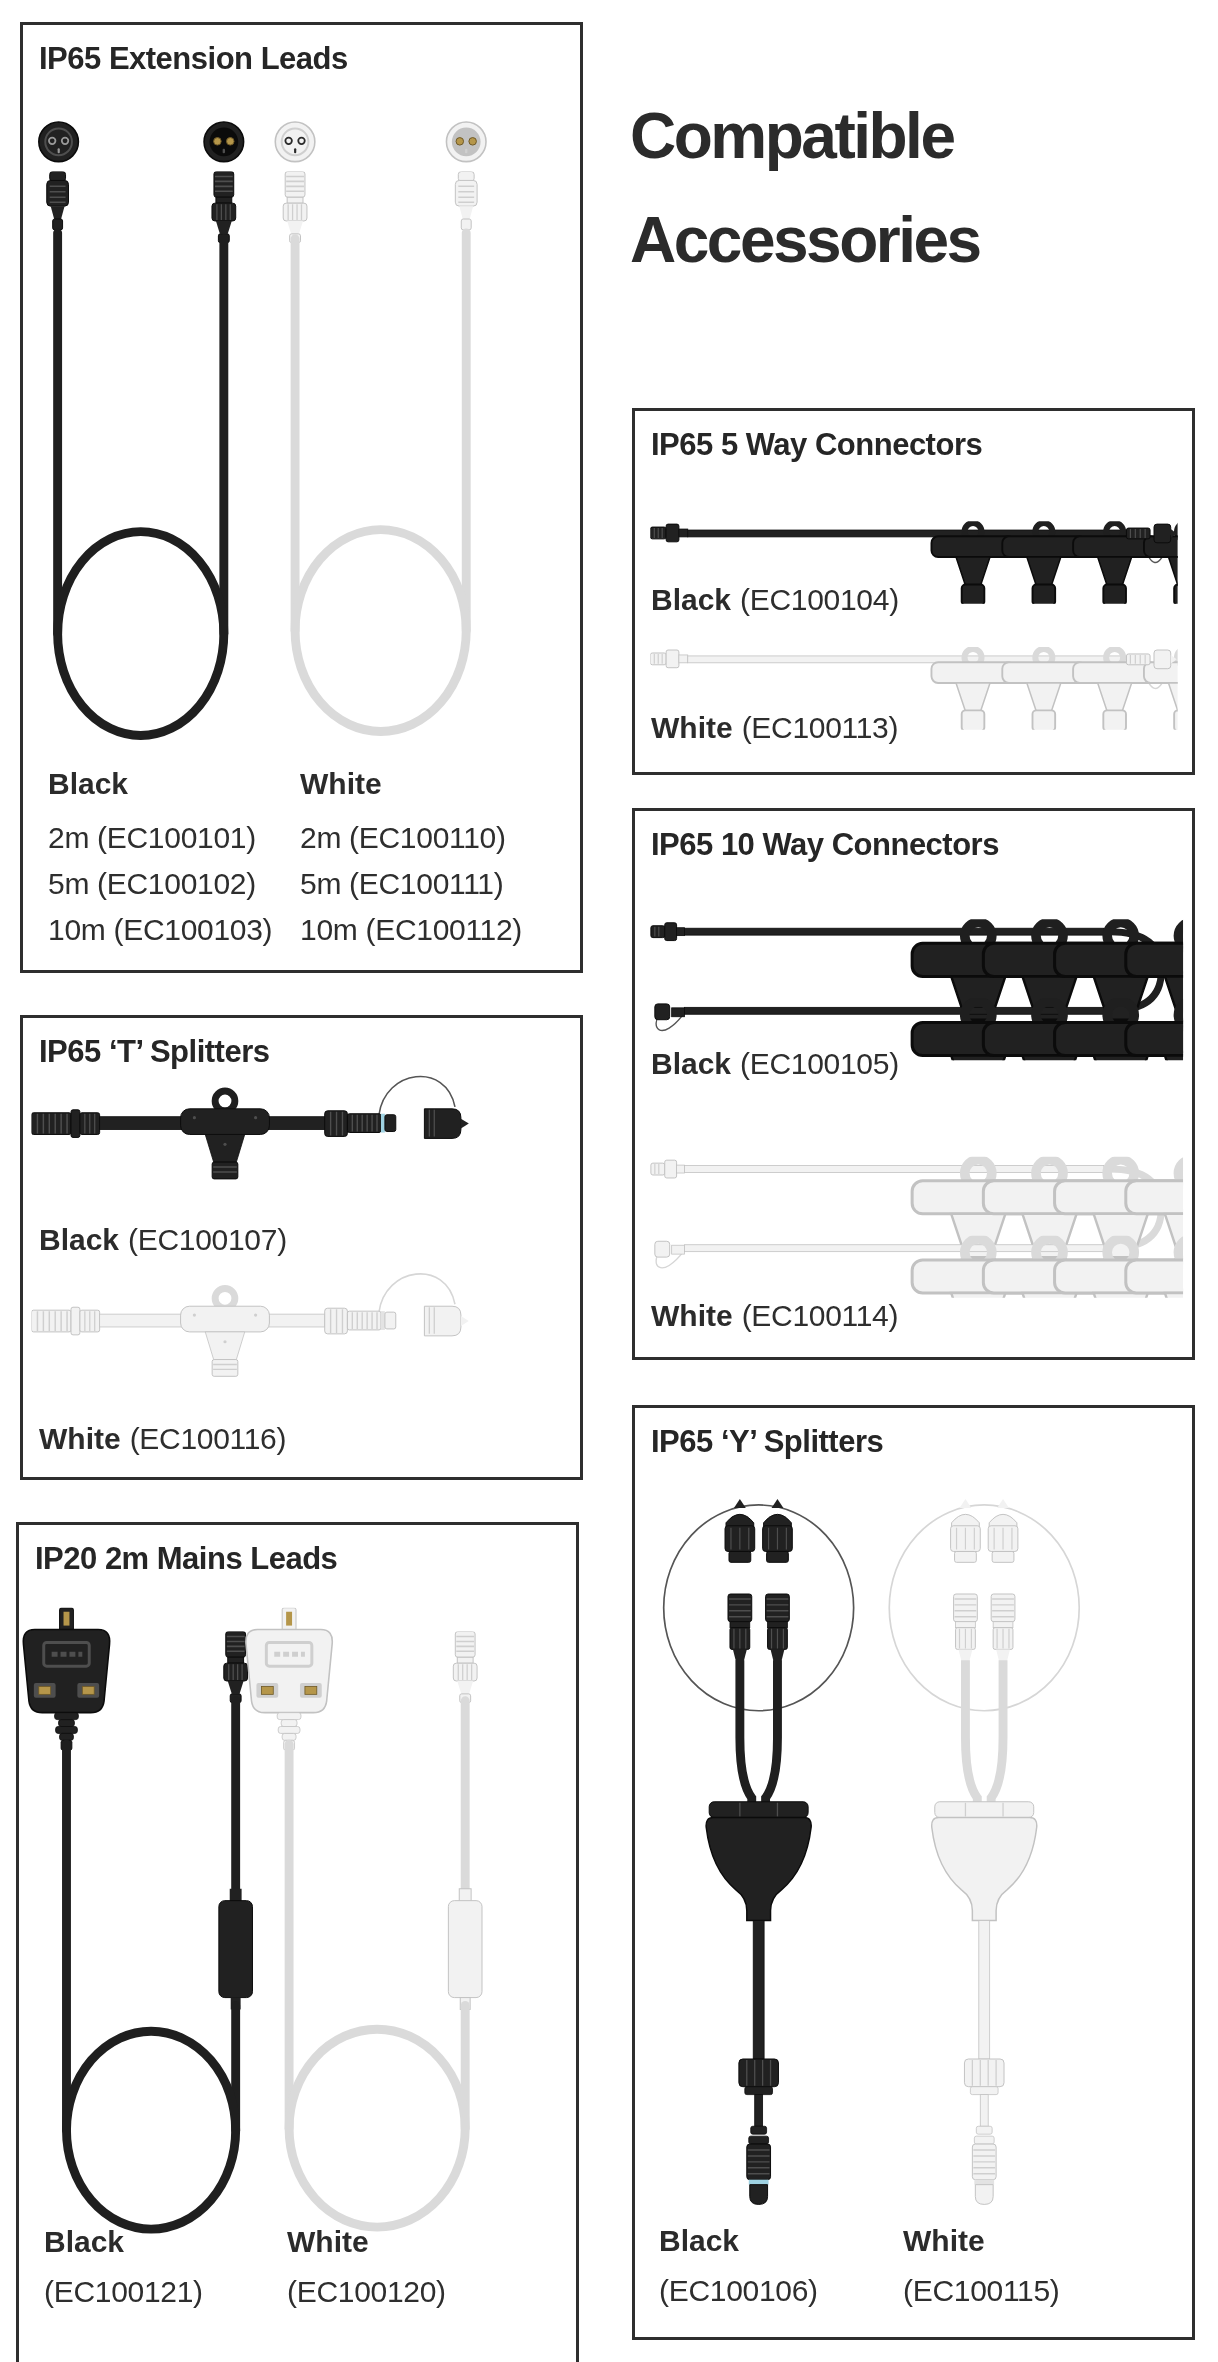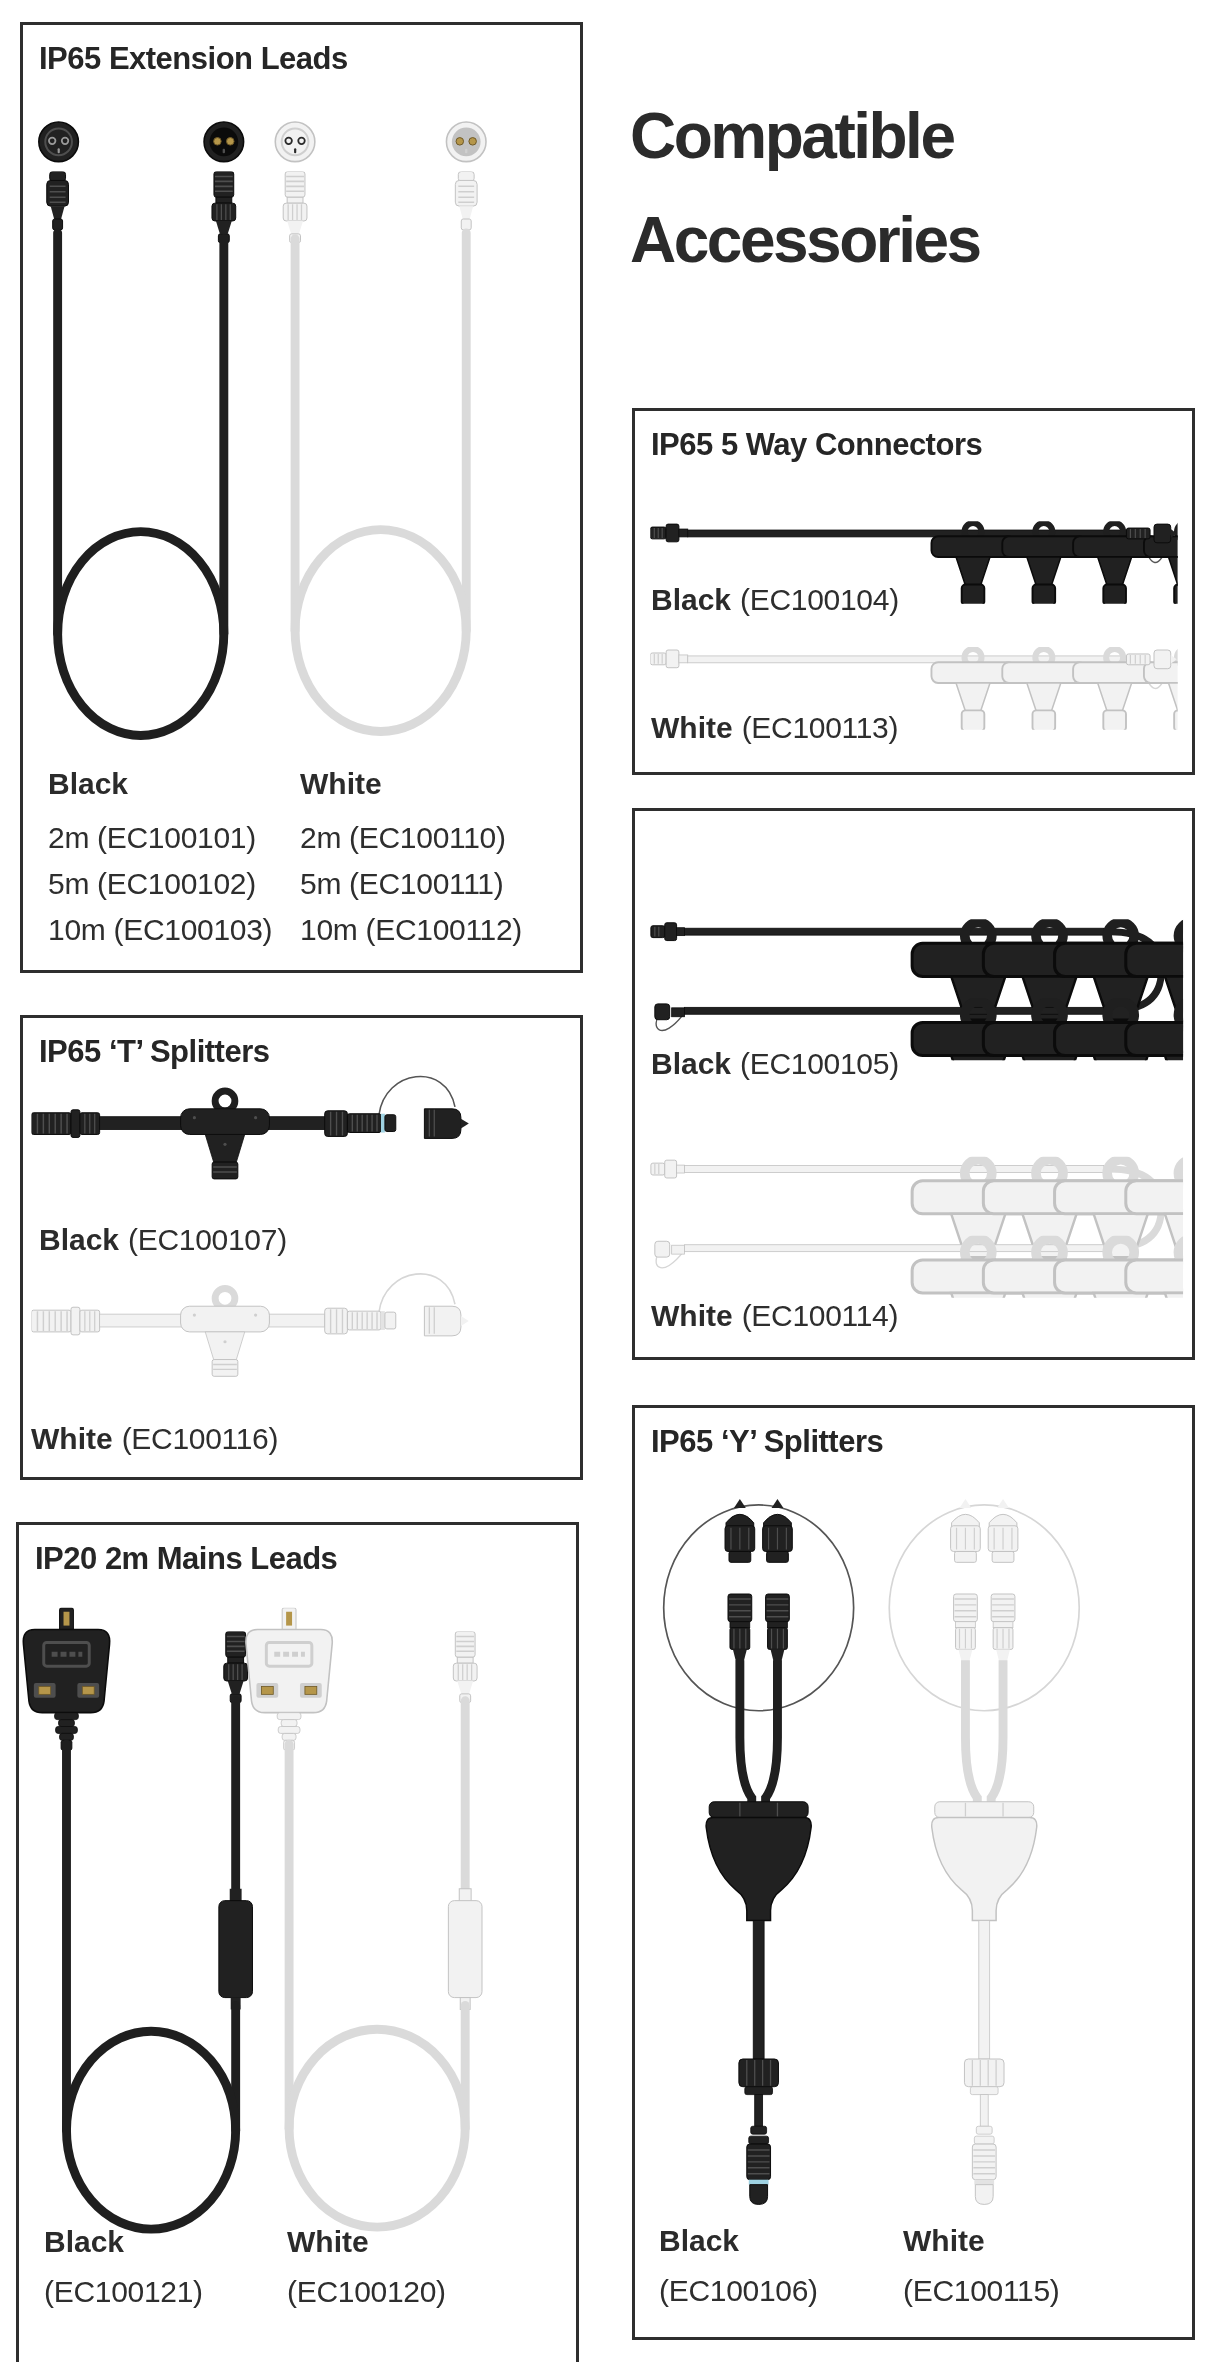--- a/index.html
+++ b/index.html
@@ -230,21 +230,21 @@
   <div class="item" style="left:277px;top:888px">10m (EC100112)</div>
 </section>
 
 <section class="panel" style="left:20px;top:1015px;width:563px;height:465px">
   <svg class="illus" viewBox="0 0 563 465">
     <use class="blk" href="#t-conn" x="8" y="48" width="452" height="130"></use>
     <use class="wht" href="#t-conn" x="8" y="248" width="452" height="130"></use>
   </svg>
   <h2 class="panel-title">IP65 ‘T’ Splitters</h2>
   <div class="variant-line" style="left:16px;top:205px"><span class="vn">Black</span><span class="vc">(EC100107)</span></div>
-  <div class="variant-line" style="left:8px;top:404px"><span class="vn">White</span><span class="vc">(EC100116)</span></div>
+  <div class="variant-line" style="left:16px;top:404px"><span class="vn">White</span><span class="vc">(EC100116)</span></div>
 </section>
 
 <section class="panel" style="left:16px;top:1522px;width:563px;height:874px">
   <svg class="illus" viewBox="0 0 563 818">
     <g class="blk">
       <use href="#uk-plug" x="0" y="54" width="96" height="144"></use>
       <use href="#plug-screw" x="201" y="78" width="36" height="72"></use>
       <path class="cbl" d="M48 192V582"></path>
       <path class="cbl" d="M219 148V352"></path>
       <rect x="213" y="338" width="12" height="14" fill="#212121"></rect>
@@ -280,20 +280,21 @@
   <h2 class="panel-title">IP65 5 Way Connectors</h2>
   <div class="variant-line" style="left:16px;top:172px"><span class="vn">Black</span><span class="vc">(EC100104)</span></div>
   <div class="variant-line" style="left:16px;top:300px"><span class="vn">White</span><span class="vc">(EC100113)</span></div>
 </section>
 
 <section class="panel" style="left:632px;top:808px;width:563px;height:552px">
   <svg class="illus" viewBox="0 0 563 552">
     <use class="blk" href="#strip10" x="12" y="100" width="542" height="152"></use>
     <use class="wht" href="#strip10" x="12" y="340" width="542" height="152"></use>
   </svg>
+  <h2 class="panel-title">IP65 10 Way Connectors</h2>
   <div class="variant-line" style="left:16px;top:236px"><span class="vn">Black</span><span class="vc">(EC100105)</span></div>
   <div class="variant-line" style="left:16px;top:488px"><span class="vn">White</span><span class="vc">(EC100114)</span></div>
 </section>
 
 <section class="panel" style="left:632px;top:1405px;width:563px;height:935px">
   <svg class="illus" viewBox="0 0 563 935">
     <use class="blk" href="#ysplit" x="25" y="90" width="200" height="714"></use>
     <use class="wht" href="#ysplit" x="253" y="90" width="200" height="714"></use>
   </svg>
   <h2 class="panel-title">IP65 ‘Y’ Splitters</h2>

